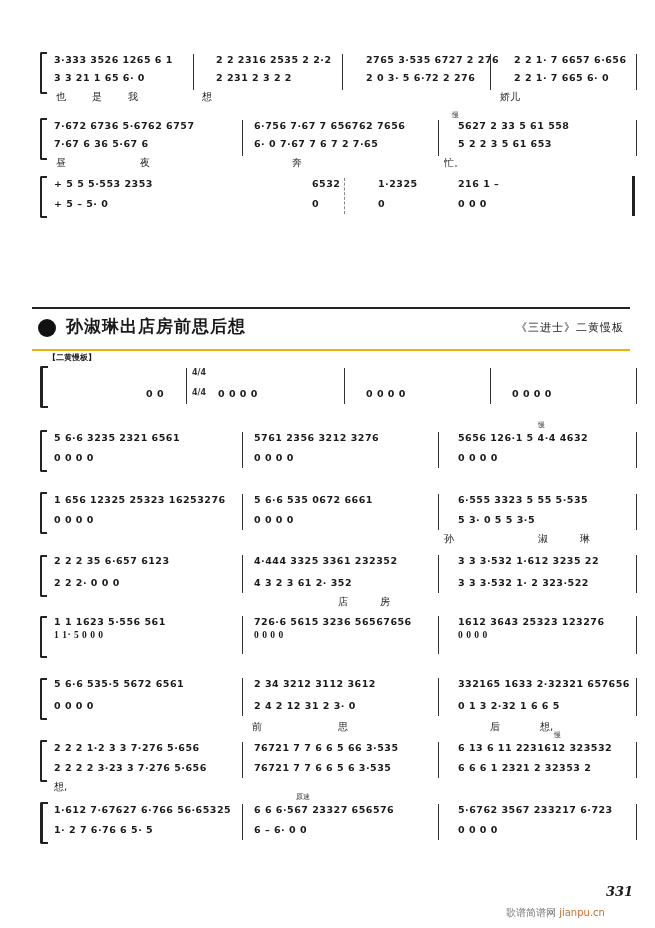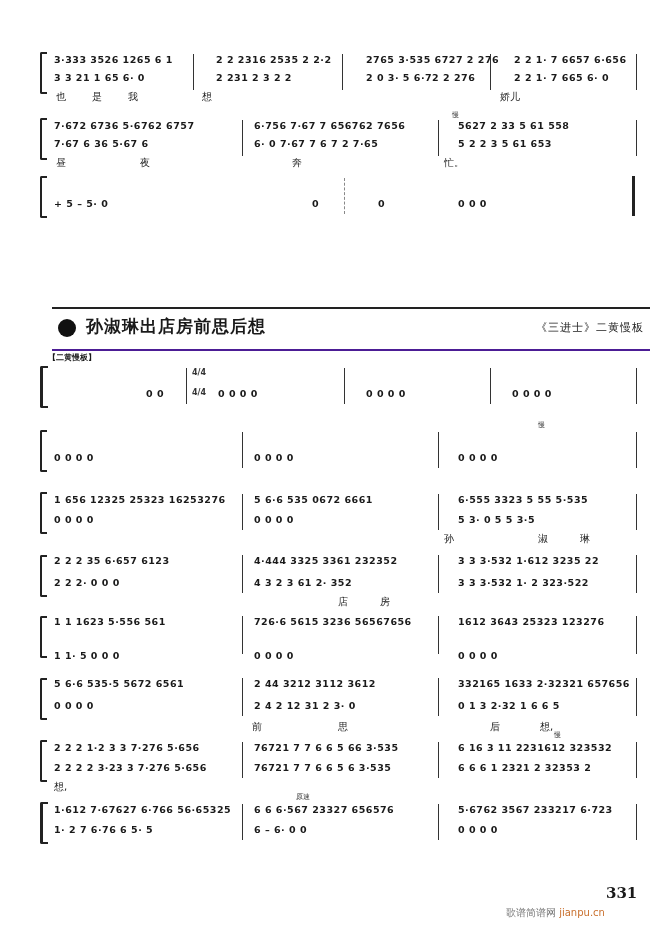--- a/index.html
+++ b/index.html
@@ -24,41 +24,42 @@
   .lyric {
     position: absolute; font-size: 10px; color: #222; font-weight: normal;
   }
   .barline {
     position: absolute; width: 1px; background: #333;
   }
   .barline.dotted { background: none; border-left: 1px dashed #888; }
   .endbar { position: absolute; width: 3px; background: #222; }
   .mark { position: absolute; font-size: 7px; color: #333; }
   .title-band {
-    position: absolute; left: 52px; width: 598px; top: 307px; height: 40px;
-    border-top: 2px solid #222; border-bottom: 2px solid #4c1d95;
+    position: absolute; left: 32px; width: 598px; top: 307px; height: 40px;
+    border-top: 2px solid #222; border-bottom: 2px solid #eab308;
   }
   .title-dot {
     position: absolute; left: 6px; top: 10px; width: 18px; height: 18px;
     border-radius: 50%; background: #111;
   }
   .title-text {
     position: absolute; left: 34px; top: 6px; font-size: 17px; font-weight: bold;
     font-family: "DejaVu Serif", serif; letter-spacing: 1px;
   }
   .title-src {
     position: absolute; right: 6px; top: 11px; font-size: 11px;
     font-family: "DejaVu Serif", serif; letter-spacing: 1px;
   }
   .tempo {
     position: absolute; left: 48px; top: 352px; font-size: 8px; font-weight: bold;
   }
   .page-num {
-    position: absolute; left: 606px; top: 884px; font-size: 15px; font-weight: bold;
+    position: absolute; left: 606px; top: 884px; font-size: 13px; font-weight: bold;
     font-family: "DejaVu Serif", serif;
+    font-style: italic;
   }
   .watermark {
     position: absolute; left: 506px; top: 906px; font-size: 10px; color: #777;
     font-family: "DejaVu Serif", serif;
   }
   .watermark .en { color: #c9702e; font-family: "DejaVu Sans", sans-serif; }
 </style>
 </head>
 <body>
 
@@ -104,20 +105,26 @@
   <div class="barline" style="left:398px;top:10px;height:36px;"></div>
   <div class="barline" style="left:596px;top:10px;height:36px;"></div>
   <span class="lyric" style="left:16px;top:46px;">昼</span>
   <span class="lyric" style="left:100px;top:46px;">夜</span>
   <span class="lyric" style="left:252px;top:46px;">奔</span>
   <span class="lyric" style="left:404px;top:46px;">忙。</span>
 </div>
 
 <div class="system" style="top:174px;height:44px;">
   <div class="brace" style="height:38px;"></div>
+  <div class="row" style="top:4px;">
+    <span class="seg" style="left:0px;">+ 5 5 5·553 2353</span>
+    <span class="seg" style="left:258px;">6532</span>
+    <span class="seg" style="left:324px;">1·2325</span>
+    <span class="seg" style="left:404px;">216 1 –</span>
+  </div>
   <div class="row" style="top:24px;">
     <span class="seg" style="left:0px;">+ 5 – 5· 0</span>
     <span class="seg" style="left:258px;">0</span>
     <span class="seg" style="left:324px;">0</span>
     <span class="seg" style="left:404px;">0 0 0</span>
   </div>
   <div class="barline dotted" style="left:304px;top:4px;height:36px;"></div>
   <div class="endbar" style="left:592px;top:2px;height:40px;"></div>
 </div>
 
@@ -140,20 +147,25 @@
   <span class="mark" style="left:152px;top:24px;font-size:8px;font-weight:bold;">4/4</span>
   <div class="barline" style="left:146px;top:4px;height:36px;"></div>
   <div class="barline" style="left:304px;top:4px;height:36px;"></div>
   <div class="barline" style="left:450px;top:4px;height:36px;"></div>
   <div class="barline" style="left:596px;top:4px;height:36px;"></div>
 </div>
 
 <div class="system" style="top:420px;height:50px;">
   <span class="mark" style="left:498px;top:0px;">慢</span>
   <div class="brace" style="top:10px;height:38px;"></div>
+  <div class="row" style="top:12px;">
+    <span class="seg" style="left:0px;">5 6·6 3235 2321 6561</span>
+    <span class="seg" style="left:200px;">5761 2356 3212 3276</span>
+    <span class="seg" style="left:404px;">5656 126·1 5 4·4 4632</span>
+  </div>
   <div class="row" style="top:32px;">
     <span class="seg" style="left:0px;">0 0 0 0</span>
     <span class="seg" style="left:200px;">0 0 0 0</span>
     <span class="seg" style="left:404px;">0 0 0 0</span>
   </div>
   <div class="barline" style="left:202px;top:12px;height:36px;"></div>
   <div class="barline" style="left:398px;top:12px;height:36px;"></div>
   <div class="barline" style="left:596px;top:12px;height:36px;"></div>
 </div>
 
@@ -196,35 +208,35 @@
   <span class="lyric" style="left:340px;top:42px;">房</span>
 </div>
 
 <div class="system" style="top:614px;height:46px;">
   <div class="brace" style="height:38px;"></div>
   <div class="row" style="top:2px;">
     <span class="seg" style="left:0px;">1 1 1623 5·556 561</span>
     <span class="seg" style="left:200px;">726·6 5615 3236 56567656</span>
     <span class="seg" style="left:404px;">1612 3643 25323 123276</span>
   </div>
-  <div class="row" style="top:36px;">
+  <div class="row" style="top:16px;font-family:Liberation Serif, serif;">
     <span class="seg" style="left:0px;">1 1· 5 0 0 0</span>
     <span class="seg" style="left:200px;">0 0 0 0</span>
     <span class="seg" style="left:404px;">0 0 0 0</span>
   </div>
   <div class="barline" style="left:202px;top:2px;height:38px;"></div>
   <div class="barline" style="left:398px;top:2px;height:38px;"></div>
   <div class="barline" style="left:596px;top:2px;height:38px;"></div>
 </div>
 
 <div class="system" style="top:676px;height:62px;">
   <div class="brace" style="height:38px;"></div>
   <div class="row" style="top:2px;">
     <span class="seg" style="left:0px;">5 6·6 535·5 5672 6561</span>
-    <span class="seg" style="left:200px;">2 44 3212 3112 3612</span>
+    <span class="seg" style="left:200px;">2 34 3212 3112 3612</span>
     <span class="seg" style="left:404px;">332165 1633 2·32321 657656</span>
   </div>
   <div class="row" style="top:24px;">
     <span class="seg" style="left:0px;">0 0 0 0</span>
     <span class="seg" style="left:200px;">2 4 2 12 31 2 3· 0</span>
     <span class="seg" style="left:404px;">0 1 3 2·32 1 6 6 5</span>
   </div>
   <div class="barline" style="left:202px;top:2px;height:38px;"></div>
   <div class="barline" style="left:398px;top:2px;height:38px;"></div>
   <div class="barline" style="left:596px;top:2px;height:38px;"></div>
@@ -233,21 +245,21 @@
   <span class="lyric" style="left:450px;top:44px;">后</span>
   <span class="lyric" style="left:500px;top:44px;">想,</span>
 </div>
 
 <div class="system" style="top:730px;height:62px;">
   <span class="mark" style="left:514px;top:0px;">慢</span>
   <div class="brace" style="top:10px;height:38px;"></div>
   <div class="row" style="top:12px;">
     <span class="seg" style="left:0px;">2 2 2 1·2 3 3 7·276 5·656</span>
     <span class="seg" style="left:200px;">76721 7 7 6 6 5 66 3·535</span>
-    <span class="seg" style="left:404px;">6 16 3 11 2231612 323532</span>
+    <span class="seg" style="left:404px;">6 13 6 11 2231612 323532</span>
   </div>
   <div class="row" style="top:32px;">
     <span class="seg" style="left:0px;">2 2 2 2 3·23 3 7·276 5·656</span>
     <span class="seg" style="left:200px;">76721 7 7 6 6 5 6 3·535</span>
     <span class="seg" style="left:404px;">6 6 6 1 2321 2 32353 2</span>
   </div>
   <div class="barline" style="left:202px;top:12px;height:36px;"></div>
   <div class="barline" style="left:398px;top:12px;height:36px;"></div>
   <div class="barline" style="left:596px;top:12px;height:36px;"></div>
   <span class="lyric" style="left:14px;top:50px;">想,</span>

